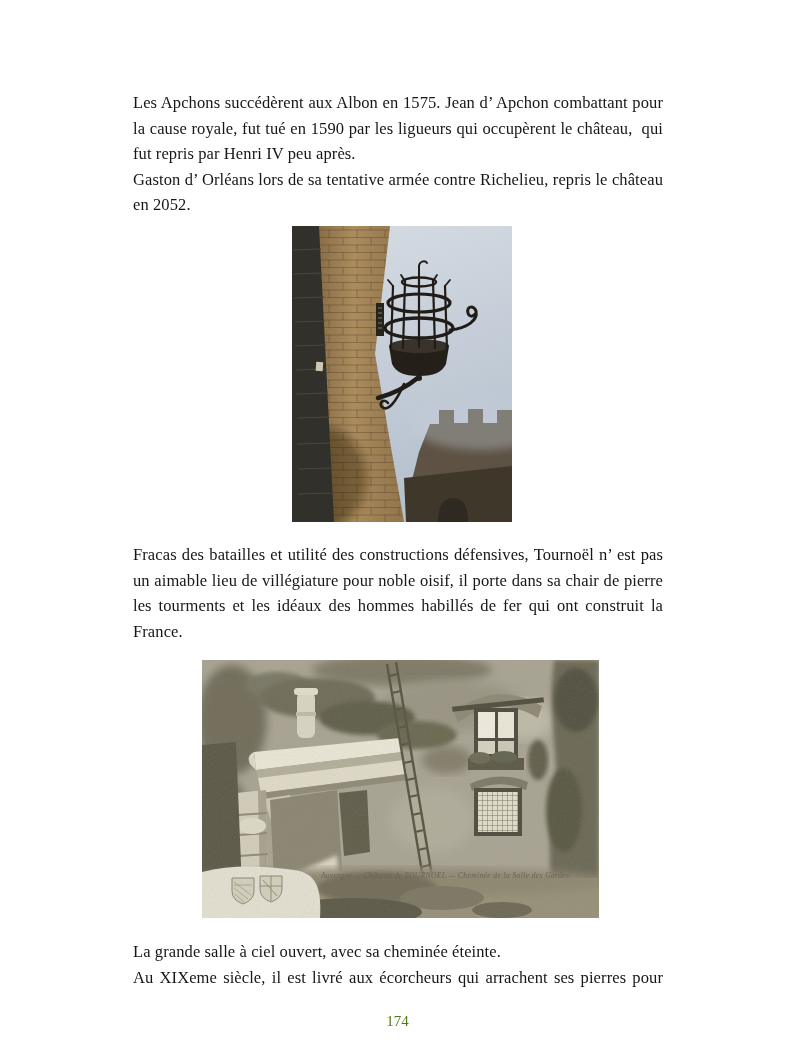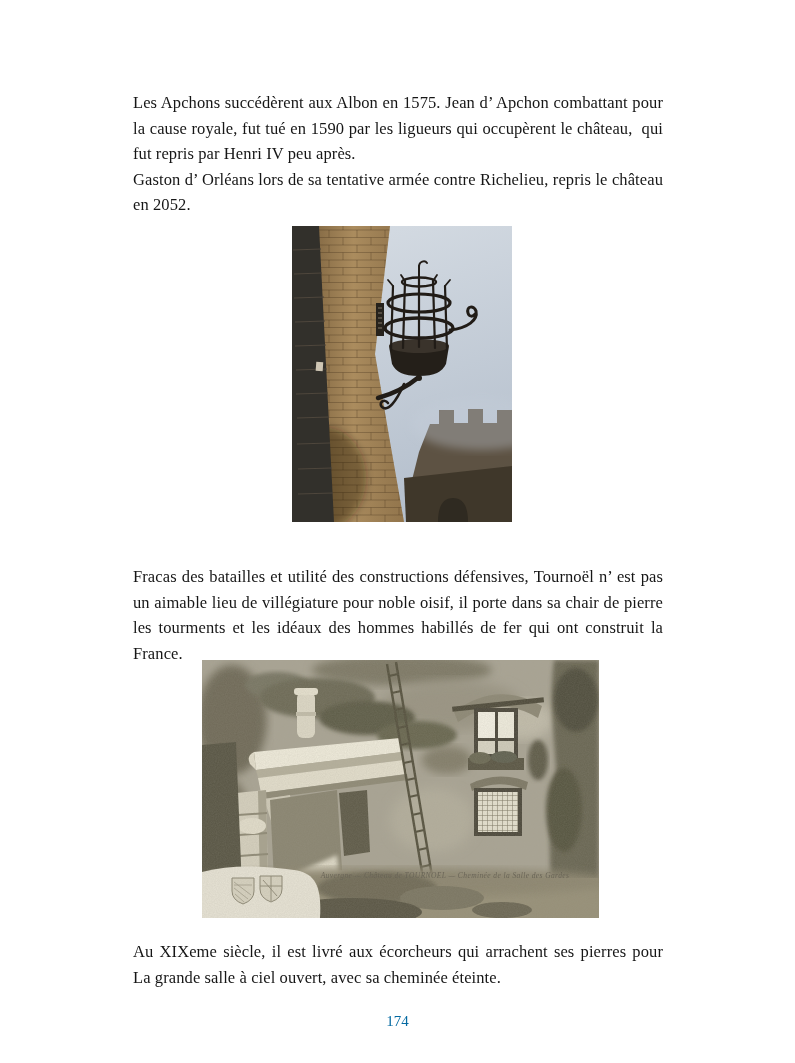--- a/index.html
+++ b/index.html
@@ -24,21 +24,21 @@
   .fig { position: absolute; margin: 4px; padding: 0; }
   .fig svg { display: block; width: 100%; height: 100%; }
   .fig1 { left: 288px; top: 222px; width: 220px; height: 296px; }
   .fig2 { left: 198px; top: 656px; width: 397px; height: 258px; }
   .pagenum {
     position: absolute;
     left: 0; right: 0;
     top: 1013px;
     text-align: center;
     font-size: 15px;
-    color: #0369a1;
+    color: #4d7c0f;
   }
 </style>
 </head>
 <body>
 
 <div class="page">
 
   <div class="textblock" style="top:90px">
     <p class="para">Les Apchons succédèrent aux Albon en 1575. Jean d’ Apchon combattant pour la cause royale, fut tué en 1590 par les ligueurs qui occupèrent le château,&nbsp; qui fut repris par Henri IV peu après.</p>
     <p class="para">Gaston d’ Orléans lors de sa tentative armée contre Richelieu, repris le château en 2052.</p>
@@ -113,21 +113,21 @@
           <path d="M127,40 L127,56" stroke-width="2"></path>
           <path d="M127,41 C127,35 133,34 135,37" stroke-width="2"></path>
           <path d="M101,60 l-5,-6 M113,55 l-4,-6 M141,55 l4,-6 M153,60 l5,-6" stroke-width="1.8"></path>
         </g>
 
         <path d="M158,104 C176,102 186,94 184,85 C182,79 174,80 176,87 C177,91 181,91 183,88" stroke-width="3"></path>
       </g>
     </svg>
   </figure>
 
-  <div class="textblock" style="top:564px">
+  <div class="textblock" style="top:542px">
     <p class="para">Fracas des batailles et utilité des constructions défensives, Tournoël n’ est pas un aimable lieu de villégiature pour noble oisif, il porte dans sa chair de pierre les tourments et les idéaux des hommes habillés de fer qui ont construit la France.</p>
   </div>
 
   <figure class="fig fig2">
     <svg viewBox="0 0 397 258" preserveAspectRatio="none">
       <defs>
         <filter id="s2-b2">
             <feGaussianBlur stdDeviation="2"></feGaussianBlur>
           </filter>
         <filter id="s2-b4">
@@ -244,19 +244,19 @@
         </g>
       </g>
 
       <text x="243" y="218" text-anchor="middle" font-size="7.5" font-style="italic" letter-spacing="0.4" fill="#635e50">Auvergne — Château de TOURNOEL — Cheminée de la Salle des Gardes</text>
 
       <rect width="397" height="258" filter="url(#s2-grain)" opacity="0.45"></rect>
     </svg>
   </figure>
 
   <div class="textblock" style="top:939px">
+    <p class="para">La grande salle à ciel ouvert, avec sa cheminée éteinte.</p>
     <p class="para justify-last">Au XIXeme siècle, il est livré aux écorcheurs qui arrachent ses pierres pour</p>
-    <p class="para">La grande salle à ciel ouvert, avec sa cheminée éteinte.</p>
   </div>
 
   <div class="pagenum">174</div>
 
 </div>
 
 </body></html>

